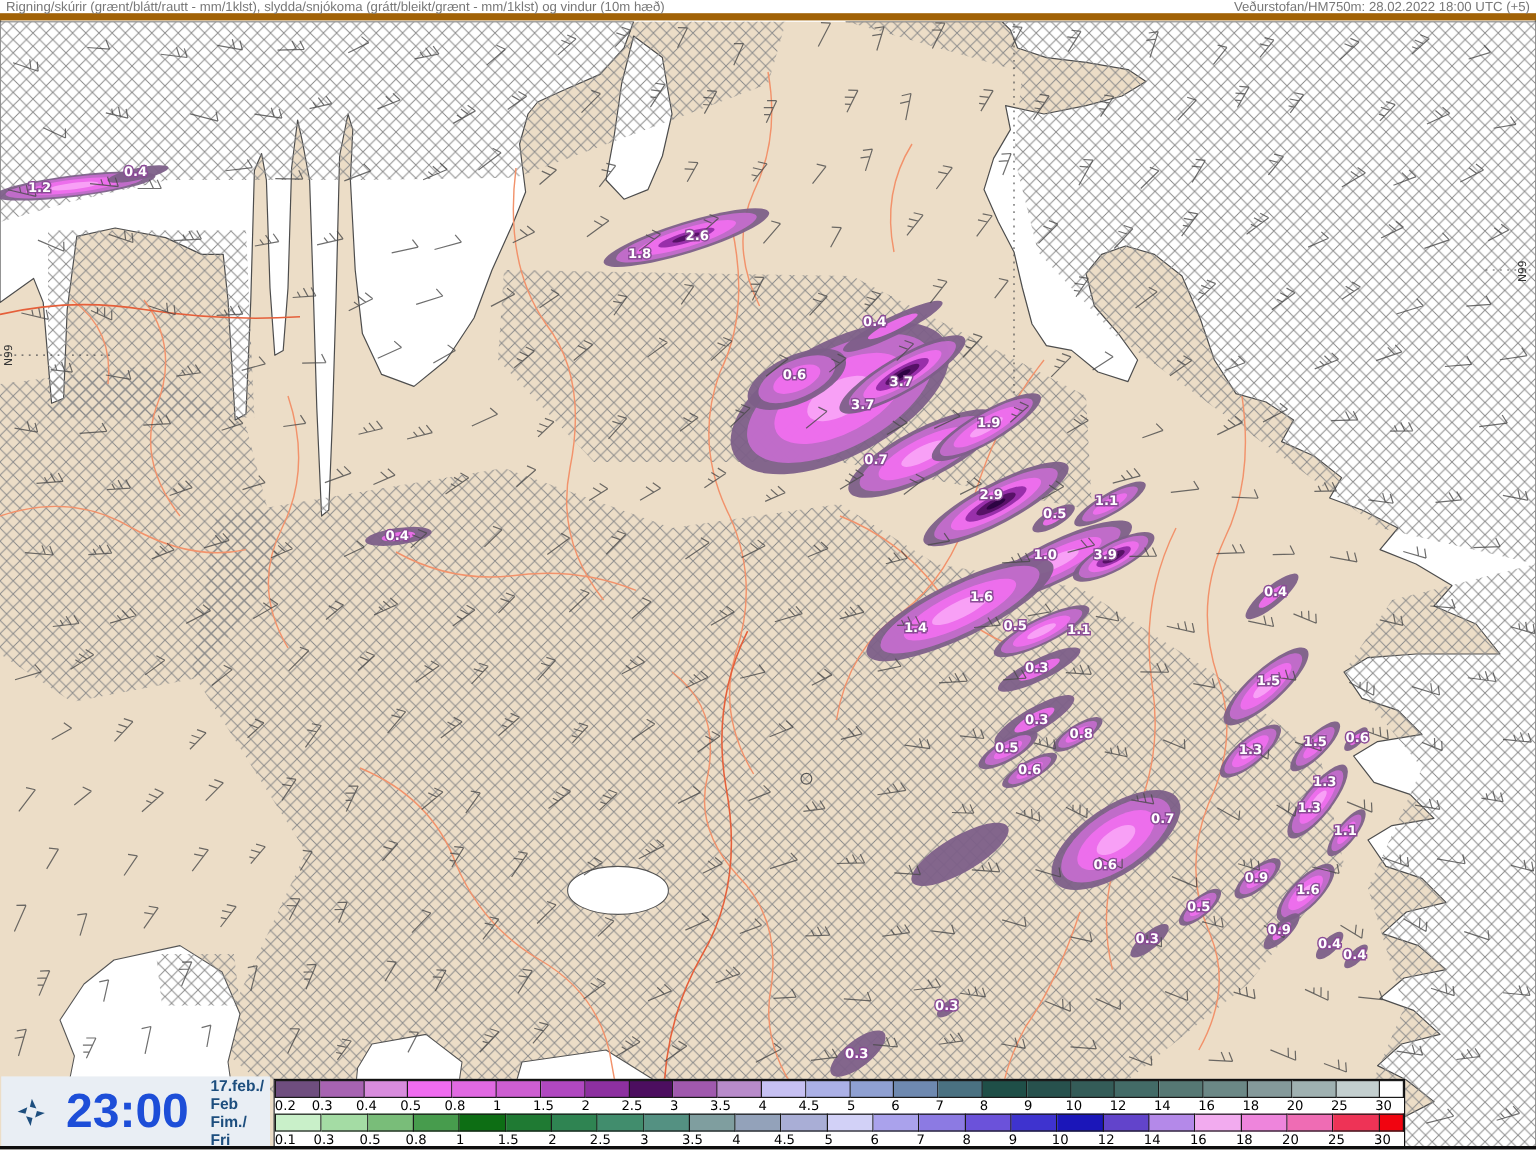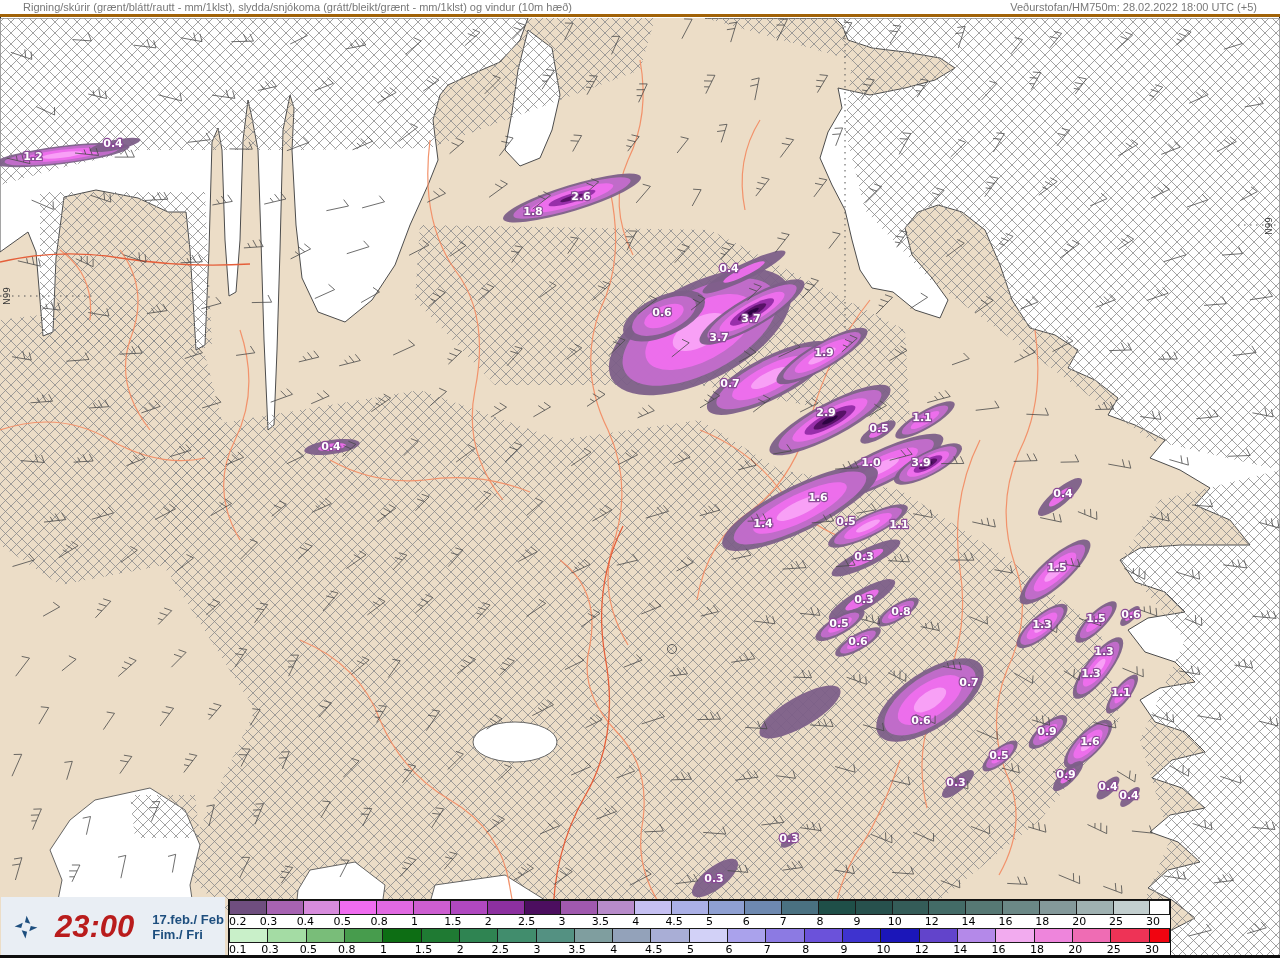--- a/index.html
+++ b/index.html
@@ -1,27 +1,27 @@
 <!DOCTYPE html>
 <html><head>
 <meta charset="utf-8">
 <style>
   html,body{margin:0;padding:0;background:#dcdcdc;}
   *{box-sizing:border-box;}
   #screen{position:relative;width:1280px;height:958px;background:#fff;overflow:hidden;
           font-family:"Liberation Sans",sans-serif;box-shadow:inset 0 0 0 1px #222;}
   #topbar{position:absolute;top:0;left:0;width:100%;height:17px;background:#fff;
-          border-bottom:3px solid #a16207;display:flex;justify-content:space-between;align-items:center;
-          font-size:11px;color:#787878;padding:0 23px;z-index:40;}
+          border-bottom:6px solid #a16207;display:flex;justify-content:space-between;align-items:center;
+          font-size:11px;color:#787878;padding:0 5px;z-index:40;}
   #mapsvg{position:absolute;top:18px;left:0;}
   
   #timepanel{position:absolute;left:1px;top:897px;width:224px;height:59px;background:#e9eef4;
              display:flex;align-items:center;z-index:30;}
   #timepanel .logo{margin-left:12px;width:26px;height:26px;flex:0 0 auto;}
-  #timepanel .time{color:#b91c1c;font-size:31px;font-weight:bold;margin-left:16px;letter-spacing:0px;font-style:italic;}
+  #timepanel .time{color:#1d4ed8;font-size:40px;font-weight:bold;margin-left:16px;letter-spacing:0px;}
   #timepanel .dates{margin-left:18px;color:#1d4e7e;font-size:13px;font-weight:bold;line-height:15px;}
   
   #legend{position:absolute;left:228px;top:899px;width:943px;height:57px;background:#fff;
           border:1px solid #111;z-index:30;}
   .swrow{display:flex;height:15px;}
   .lbrow{display:flex;height:13px;background:#fff;font-family:"DejaVu Sans",sans-serif;
          font-size:11px;color:#000;}
   .lbrow2{height:12px;}
   .swrow .sw{flex:1;border:1px solid #1a1a1a;border-left:none;}
   .swrow .sw:first-child{border-left:1px solid #1a1a1a;}

